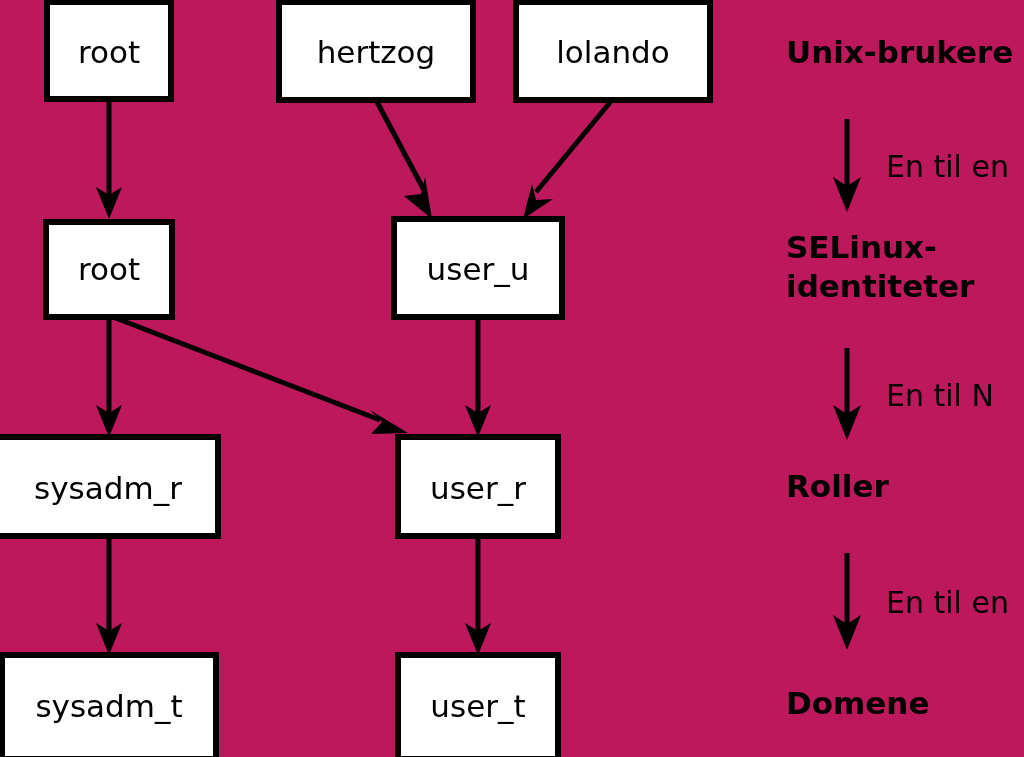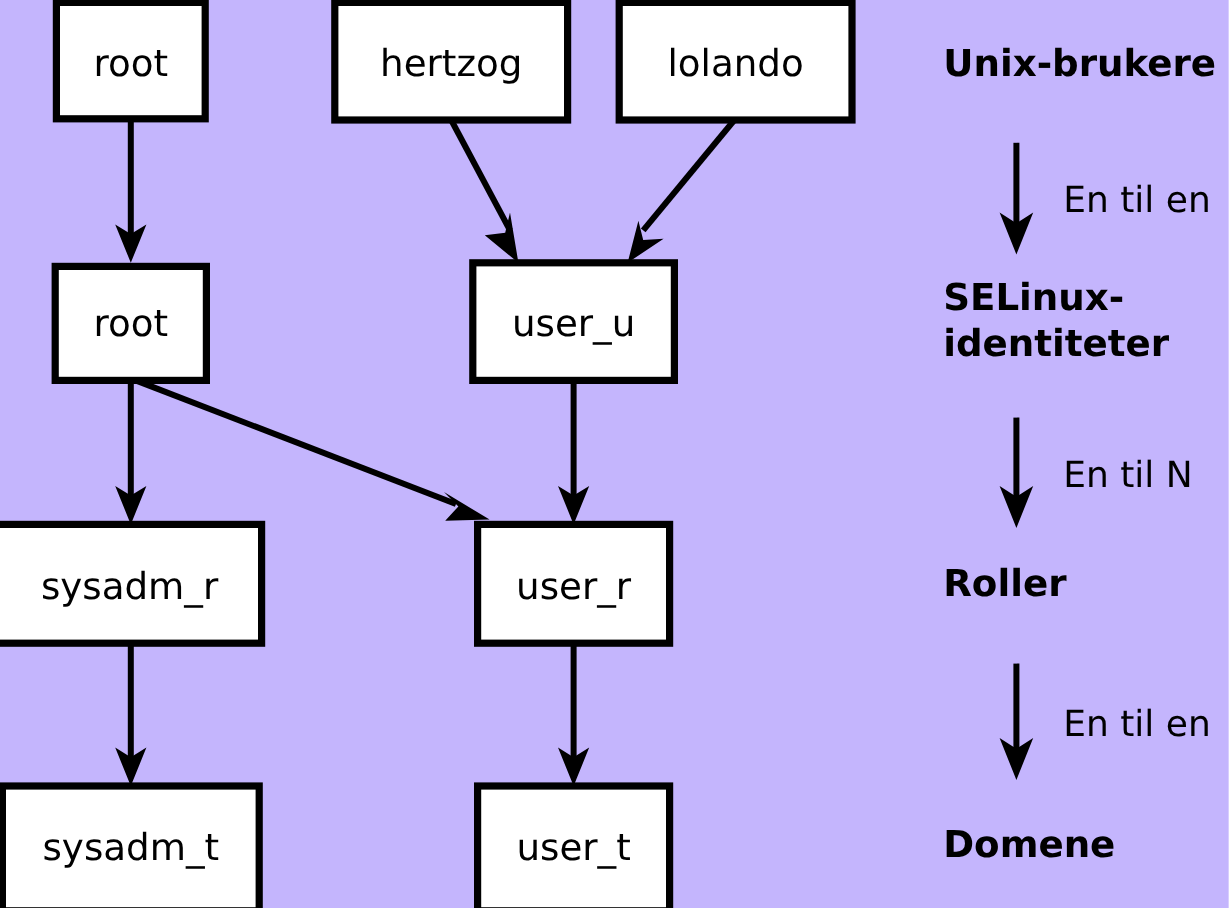--- a/index.html
+++ b/index.html
@@ -4,21 +4,21 @@
 <style>
   html, body {
     margin: 0;
     padding: 0;
     background: #ffffff;
   }
   #canvas {
     position: relative;
     width: 1024px;
     height: 757px;
-    background: #c4b5fd;
+    background: #be185d;
     overflow: hidden;
     font-family: "DejaVu Sans", sans-serif;
   }
   svg.diagram {
     position: absolute;
     left: 0;
     top: 0;
     width: 1024px;
     height: 757px;
     display: block;

